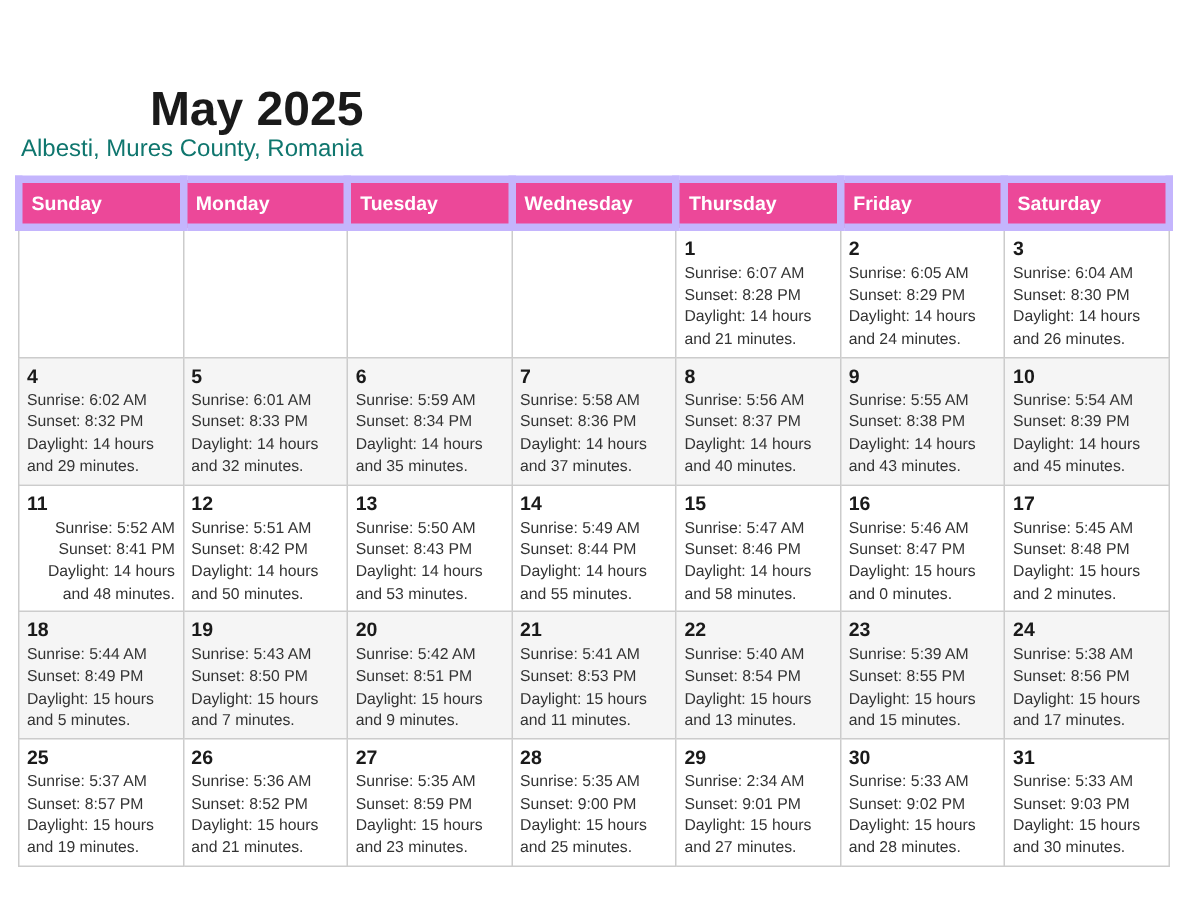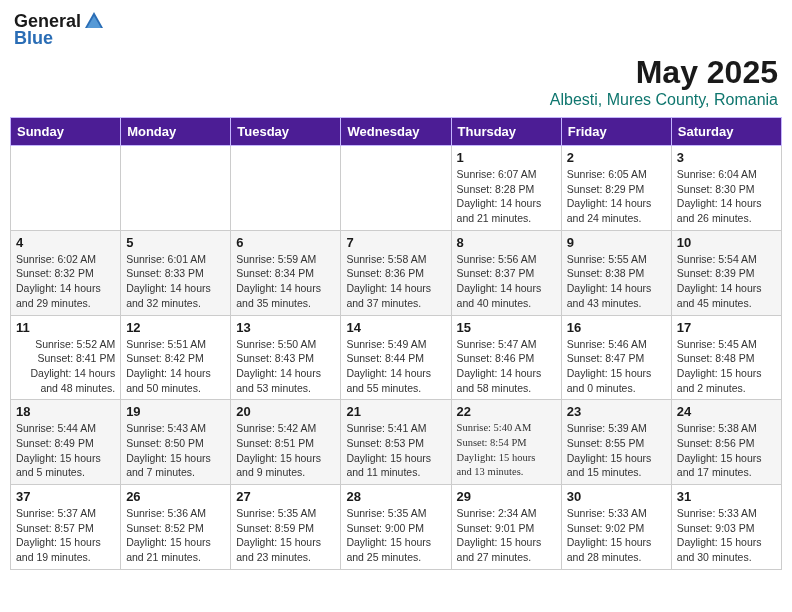--- a/index.html
+++ b/index.html
@@ -44,26 +44,26 @@
     .subtitle {
       font-size: 16px;
       color: #0f766e;
     }
     .calendar {
       width: 100%;
       border-collapse: collapse;
       border: 1px solid #ccc;
     }
     .calendar th {
-      background-color: #4c1d95;
+      background-color: #ec4899;
       color: white;
       text-align: left;
       padding: 6px 6px;
       font-size: 13px;
-      border: 1px solid #c4b5fd;
+      border: 5px solid #c4b5fd;
     }
     .calendar td {
       vertical-align: top;
       padding: 4px 5px;
       border: 1px solid #ccc;
       width: 108px;
       min-height: 80px;
       font-size: 11px;
       color: #222;
       background: #fff;
@@ -84,32 +84,20 @@
       line-height: 1.4;
     }
     .empty-cell {
       background: #fff;
     }
   </style>
 </head>
 <body>
 
 <div class="header">
-  <div class="logo">
-    <div style="display:flex;flex-direction:column;align-items:flex-start;">
-      <div style="display:flex;align-items:center;">
-        <span class="logo-text-general">General</span>
-        <svg width="22" height="22" viewBox="0 0 22 22" style="margin-left:2px;">
-          <polygon points="11,2 20,18 2,18" fill="#2a6db5"></polygon>
-          <polygon points="11,6 18,18 4,18" fill="#5599d6"></polygon>
-        </svg>
-      </div>
-      <span class="logo-text-blue" style="margin-top:-4px;">Blue</span>
-    </div>
-  </div>
   <div class="title-block">
     <div class="main-title">May 2025</div>
     <div class="subtitle">Albesti, Mures County, Romania</div>
   </div>
 </div>
 
 <table class="calendar">
   <thead>
     <tr>
     <th>Sunday</th>
@@ -275,21 +263,21 @@
         </td>
         <td>
           <span class="day-number">21</span>
           <div class="day-info" style="white-space: pre-line;">Sunrise: 5:41 AM
 Sunset: 8:53 PM
 Daylight: 15 hours
 and 11 minutes.</div>
         </td>
         <td>
           <span class="day-number">22</span>
-          <div class="day-info" style="white-space: pre-line; font-family: Liberation Serif, serif;">Sunrise: 5:40 AM
+          <div class="day-info" style="white-space: pre-line;">Sunrise: 5:40 AM
 Sunset: 8:54 PM
 Daylight: 15 hours
 and 13 minutes.</div>
         </td>
         <td>
           <span class="day-number">23</span>
           <div class="day-info" style="white-space: pre-line;">Sunrise: 5:39 AM
 Sunset: 8:55 PM
 Daylight: 15 hours
 and 15 minutes.</div>
@@ -297,21 +285,21 @@
         <td>
           <span class="day-number">24</span>
           <div class="day-info" style="white-space: pre-line;">Sunrise: 5:38 AM
 Sunset: 8:56 PM
 Daylight: 15 hours
 and 17 minutes.</div>
         </td>
       </tr>
       <tr>
         <td>
-          <span class="day-number">37</span>
+          <span class="day-number">25</span>
           <div class="day-info" style="white-space: pre-line;">Sunrise: 5:37 AM
 Sunset: 8:57 PM
 Daylight: 15 hours
 and 19 minutes.</div>
         </td>
         <td>
           <span class="day-number">26</span>
           <div class="day-info" style="white-space: pre-line;">Sunrise: 5:36 AM
 Sunset: 8:52 PM
 Daylight: 15 hours

